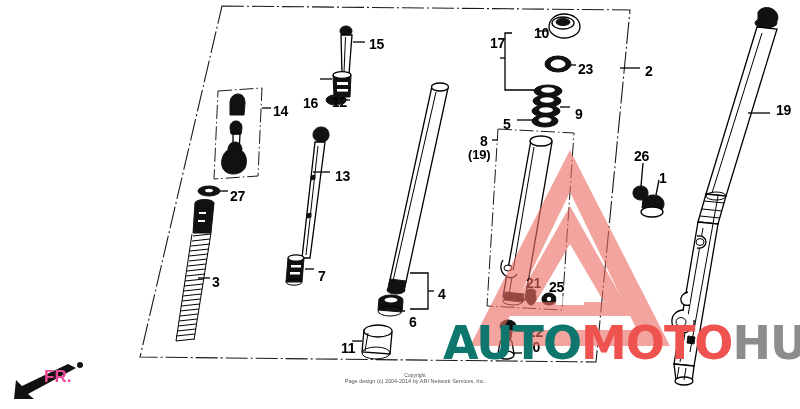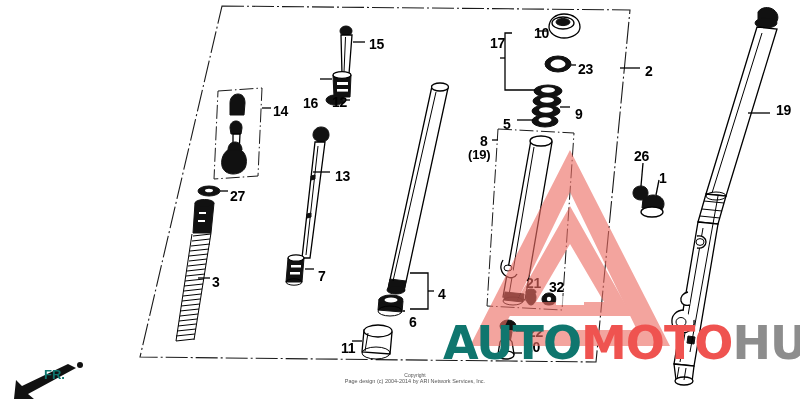--- a/index.html
+++ b/index.html
@@ -21,22 +21,22 @@
              pointer-events:none;}
   #wm-text{position:absolute;left:443px;top:320px;
            font-family:"DejaVu Sans",sans-serif;font-weight:700;
            font-size:46px;letter-spacing:-1px;line-height:1;white-space:nowrap;}
   #wm-text .a{color:#0f766e;margin-top:19px;}
   #wm-text .m{color:#ef5350;}
   #wm-text .h{color:#8d8d8d;}
 
   
   #fr{position:absolute;left:8px;top:358px;width:80px;height:45px;}
-  #fr .lbl{position:absolute;left:36px;top:9px;font-weight:700;font-size:13px;
-           font-family:"Liberation Sans",sans-serif;color:#0f766e;}
+  #fr .lbl{position:absolute;left:36px;top:9px;font-weight:700;font-size:17px;
+           font-family:"Liberation Sans",sans-serif;color:#ec4899;}
 
   
   #copy{position:absolute;left:300px;top:372px;width:230px;text-align:center;
         font-family:"Liberation Sans",sans-serif;color:#555;}
   #copy .l1{font-size:5px;line-height:6px;}
   #copy .l2{font-size:5.5px;line-height:7px;}
 </style>
 </head>
 <body>
 
@@ -288,21 +288,21 @@
     <div class="callout" style="left:578px;top:62px;">23</div>
     <div class="callout" style="left:645px;top:64px;">2</div>
     <div class="callout" style="left:575px;top:107px;">9</div>
     <div class="callout" style="left:503px;top:117px;">5</div>
     <div class="callout" style="left:480px;top:134px;">8</div>
     <div class="callout small" style="left:468px;top:148px;">(19)</div>
     <div class="callout" style="left:634px;top:149px;">26</div>
     <div class="callout" style="left:659px;top:171px;">1</div>
     <div class="callout" style="left:776px;top:103px;">19</div>
     <div class="callout" style="left:526px;top:276px;">21</div>
-    <div class="callout" style="left:549px;top:280px;">32</div>
+    <div class="callout" style="left:549px;top:280px;">25</div>
     <div class="callout" style="left:528px;top:325px;">22</div>
     <div class="callout" style="left:525px;top:340px;">20</div>
   </div>
 
   <div id="watermark">
     <svg width="800" height="409" viewBox="0 0 800 409" style="position:absolute;left:0;top:0;">
       <g opacity="0.62">
 
         <path fill="#ec6d64" d="M670,346 L470,346 L570,150 Z
                  M570,192 L503,330 L637,330 Z" fill-rule="evenodd"></path>

